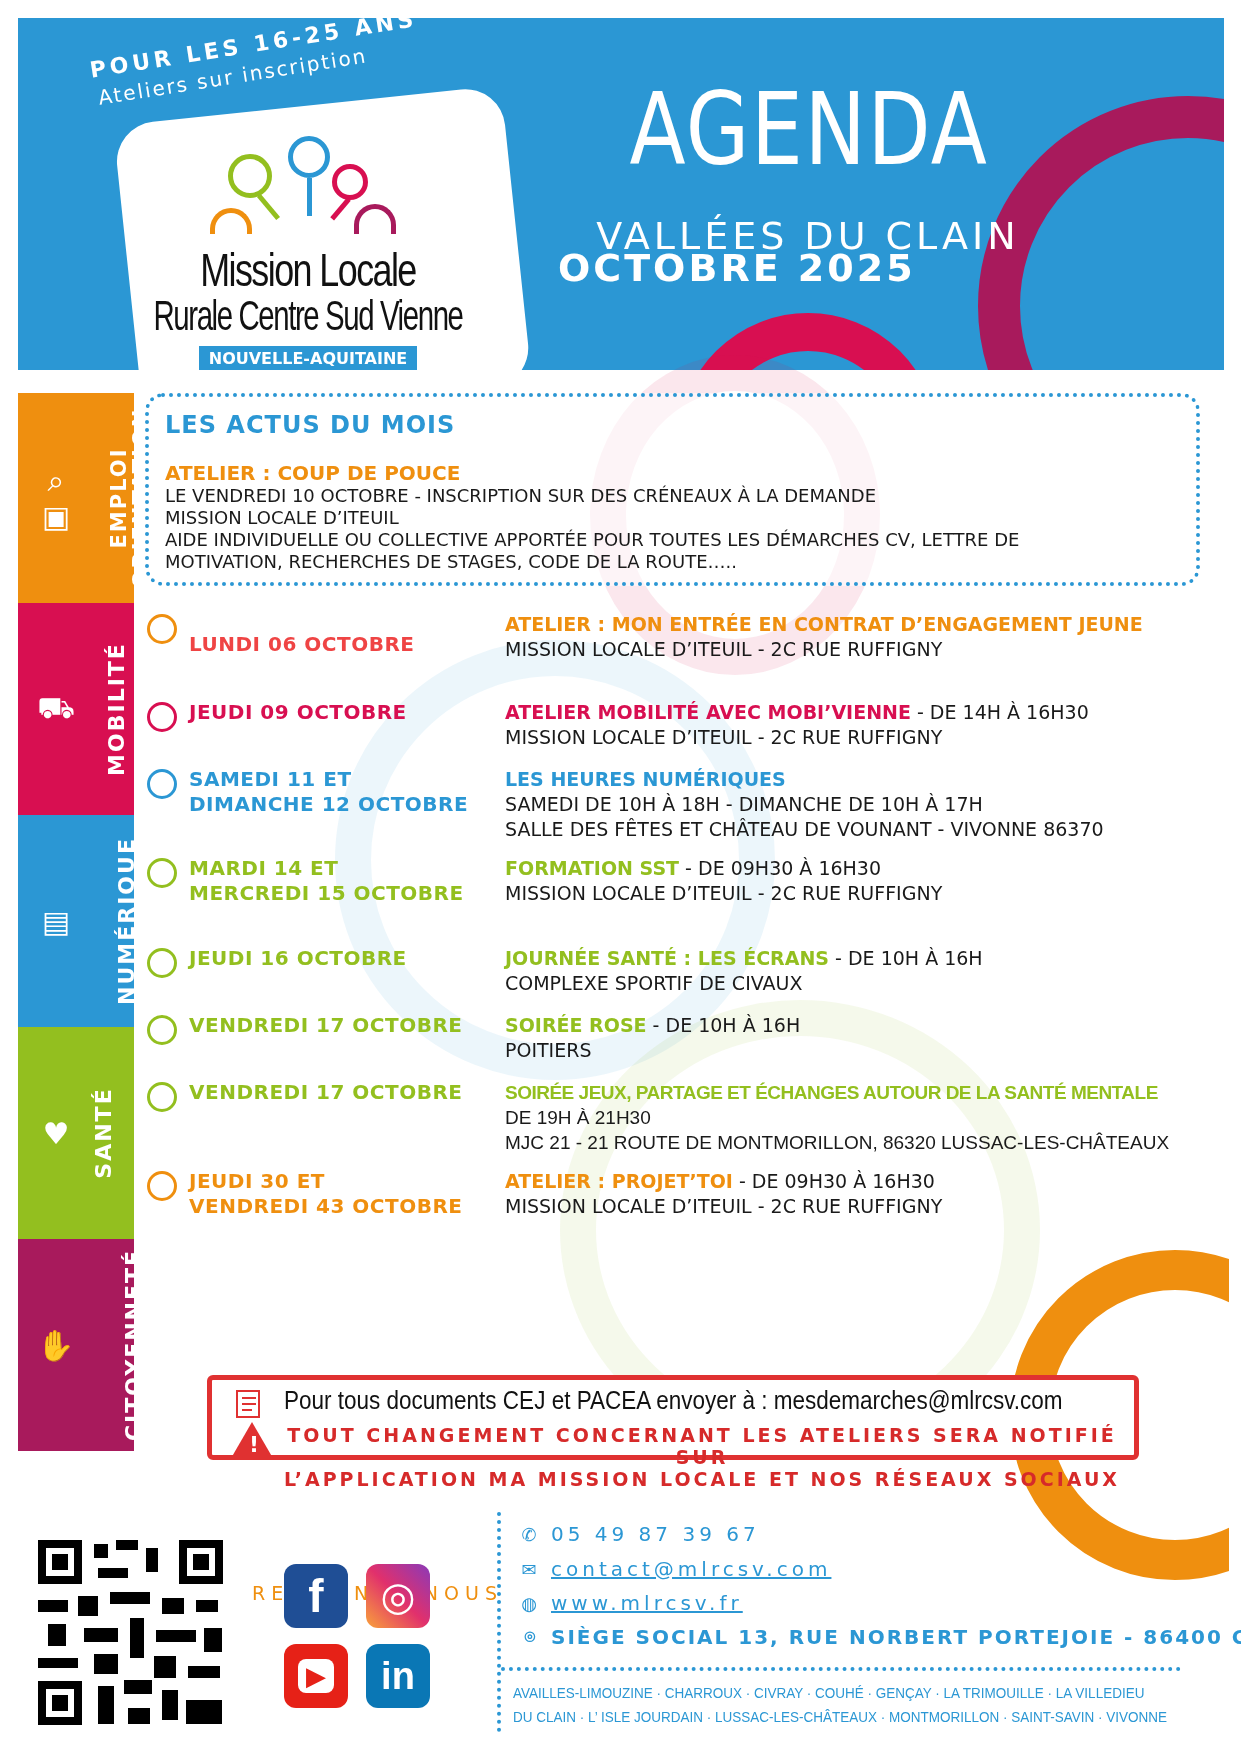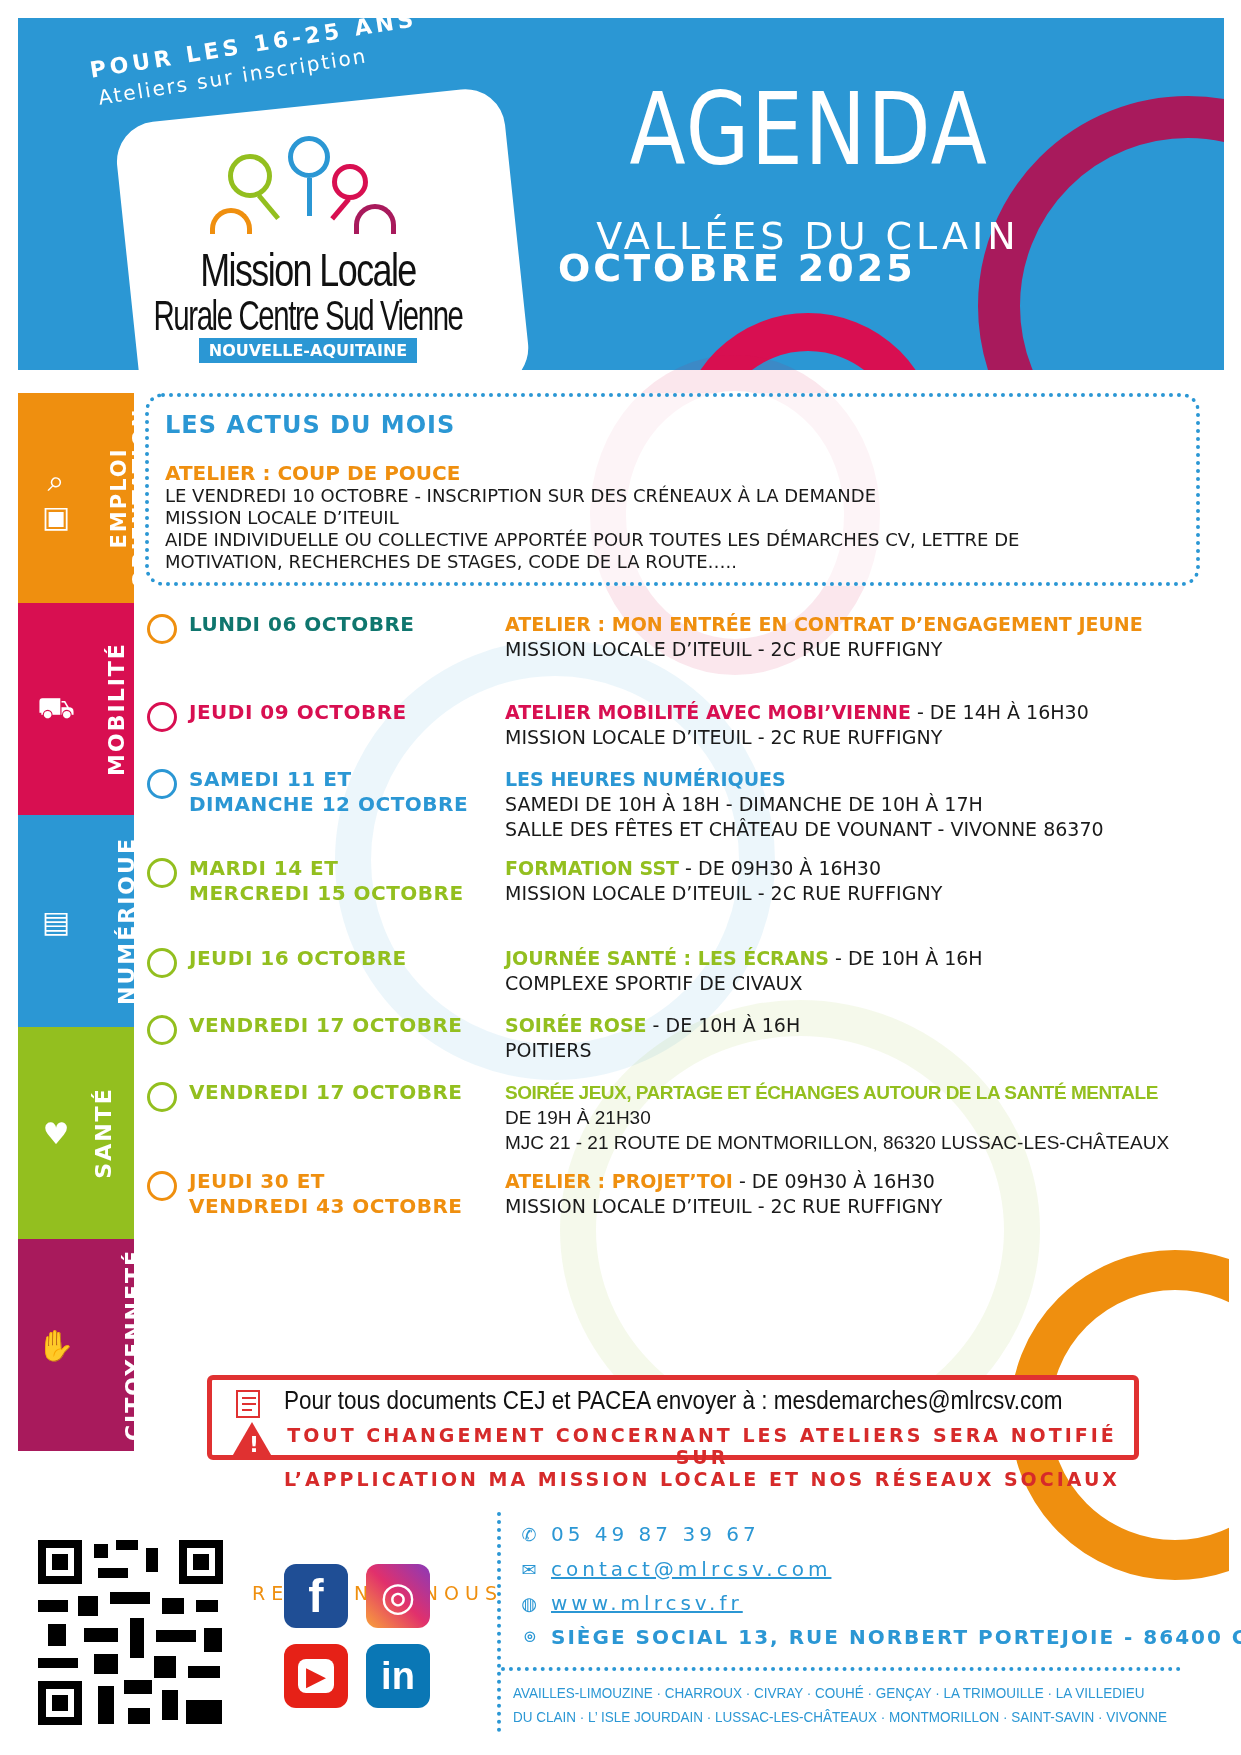--- a/index.html
+++ b/index.html
@@ -14,21 +14,21 @@
   .tagline .t1 { font-family: "DejaVu Sans", sans-serif; font-weight: bold; font-size: 22px; letter-spacing: 4px; display:block; }
   .tagline .t2 { font-family: "DejaVu Sans", sans-serif; font-size: 20px; letter-spacing: 2px; display:block; margin-top: 4px; margin-left: 4px;}
   .logo-card { position: absolute; left: 95px; top: 108px; width: 390px; height: 300px; background: #fff; border-radius: 40px; transform: rotate(-6deg); transform-origin: left top; }
   .logo-inner { position: absolute; left: 100px; top: 118px; width: 380px; text-align: center; }
   .logo-figs { position: relative; height: 110px; width: 200px; margin: 0 auto; }
   .logo-figs .c { position: absolute; border-radius: 50%; border: 5px solid; }
   .logo-figs .stem { position: absolute; width: 5px; }
   .logo-figs .sh { position: absolute; border: 5px solid; border-bottom: none; border-radius: 30px 30px 0 0; }
   .logo-title { font-family: "Liberation Sans Narrow", "Liberation Sans", sans-serif; font-size: 46px; letter-spacing: -2px; color: #111; line-height: 1.05; transform: scaleX(0.78); }
   .logo-sub { font-family: "Liberation Sans", sans-serif; font-size: 42px; letter-spacing: -2px; color: #111; line-height: 1.05; transform: scaleX(0.7); white-space: nowrap; margin-left: -60px; margin-right: -60px; }
-  .logo-region { display: inline-block; margin-top: 0; background: #2b97d4; color: #fff; font-weight: bold; font-size: 16px; padding: 3px 10px; }
+  .logo-region { display: inline-block; margin-top: 8px; background: #2b97d4; color: #fff; font-weight: bold; font-size: 16px; padding: 3px 10px; }
   .agenda-title { position: absolute; left: 580px; top: 62px; width: 350px; text-align: center; color: #fff; font-family: "DejaVu Sans", sans-serif; font-size: 100px; letter-spacing: 2px; transform: scaleX(0.82); transform-origin: center; line-height: 1; }
   .agenda-sub1 { position: absolute; left: 540px; top: 196px; width: 500px; text-align: center; color: #fff; font-size: 38px; letter-spacing: 4px; }
   .agenda-sub2 { position: absolute; left: 540px; top: 228px; width: 500px; color: #fff; font-size: 38px; font-weight: bold; letter-spacing: 3px; }
 
   
   .sidebar { position: absolute; left: 18px; top: 393px; width: 116px; }
   .cat { position: relative; width: 116px; display: flex; flex-direction: column; align-items: center; justify-content: center; }
   .cat .cat-label { position: absolute; left: 50%; top: 50%; transform: translate(-20%, -50%) rotate(-90deg); color: #fff; font-weight: bold; font-size: 22px; letter-spacing: 2px; white-space: nowrap; text-align: center; line-height: 1.05; }
   .cat .cat-icon { position: absolute; left: 18px; top: 50%; transform: translateY(-50%); color: #fff; font-size: 30px; width: 40px; text-align: center; }
 
@@ -144,21 +144,21 @@
   <div class="actus-line">LE VENDREDI 10 OCTOBRE - INSCRIPTION SUR DES CRÉNEAUX À LA DEMANDE</div>
   <div class="actus-line">MISSION LOCALE D’ITEUIL</div>
   <div class="actus-line">AIDE INDIVIDUELLE OU COLLECTIVE APPORTÉE POUR TOUTES LES DÉMARCHES CV, LETTRE DE</div>
   <div class="actus-line">MOTIVATION, RECHERCHES DE STAGES, CODE DE LA ROUTE…..</div>
 </div>
 
 <div class="events">
 
   <div class="event" style="top:12px;">
     <div class="dot" style="border-color:#ef8f0f;"></div>
-    <div class="date" style="color:#0f766e;">
+    <div class="date" style="color:#ef4444;margin-top:20px;">
       <div>LUNDI 06 OCTOBRE</div>
     </div>
     <div class="detail">
       <div><span class="ttl" style="color:#ef8f0f;">ATELIER : MON ENTRÉE EN CONTRAT D’ENGAGEMENT JEUNE</span></div>
       <div>MISSION LOCALE D’ITEUIL - 2C RUE RUFFIGNY</div>
     </div>
   </div>
 
   <div class="event" style="top:100px;">
     <div class="dot" style="border-color:#d80f51;"></div>

